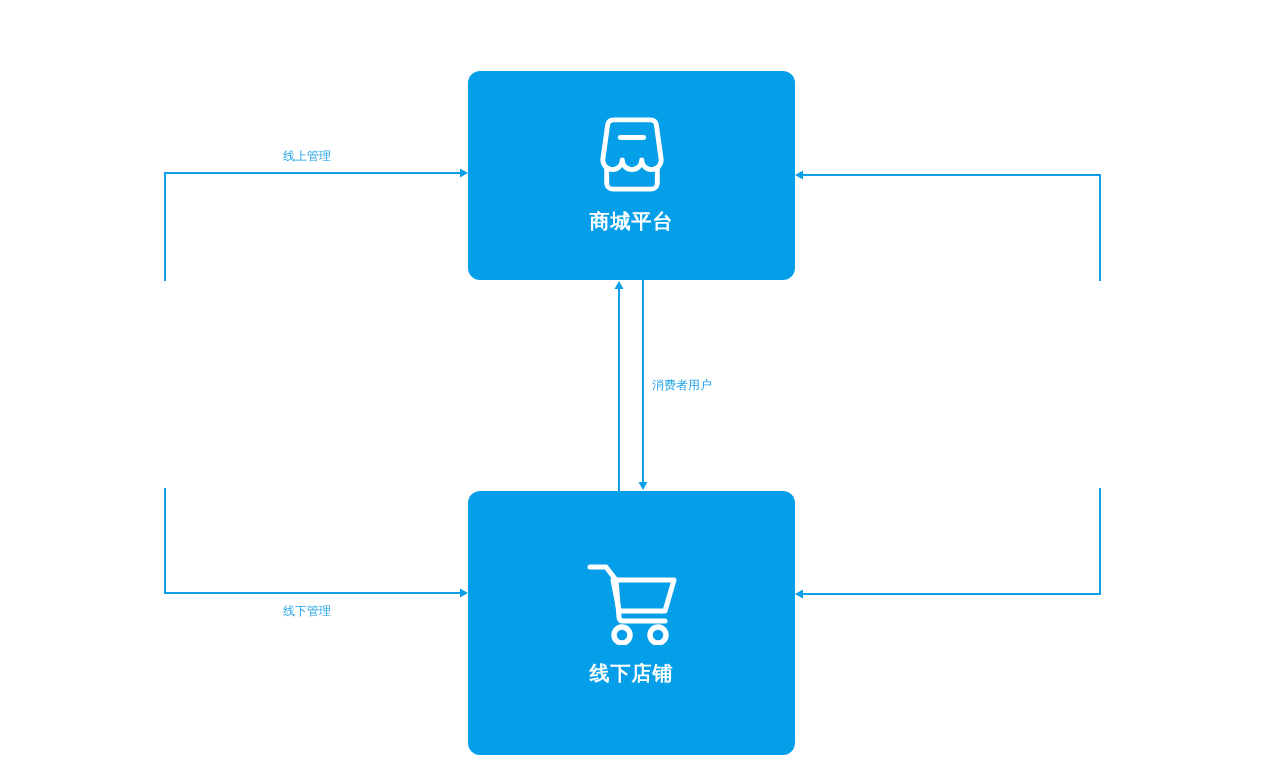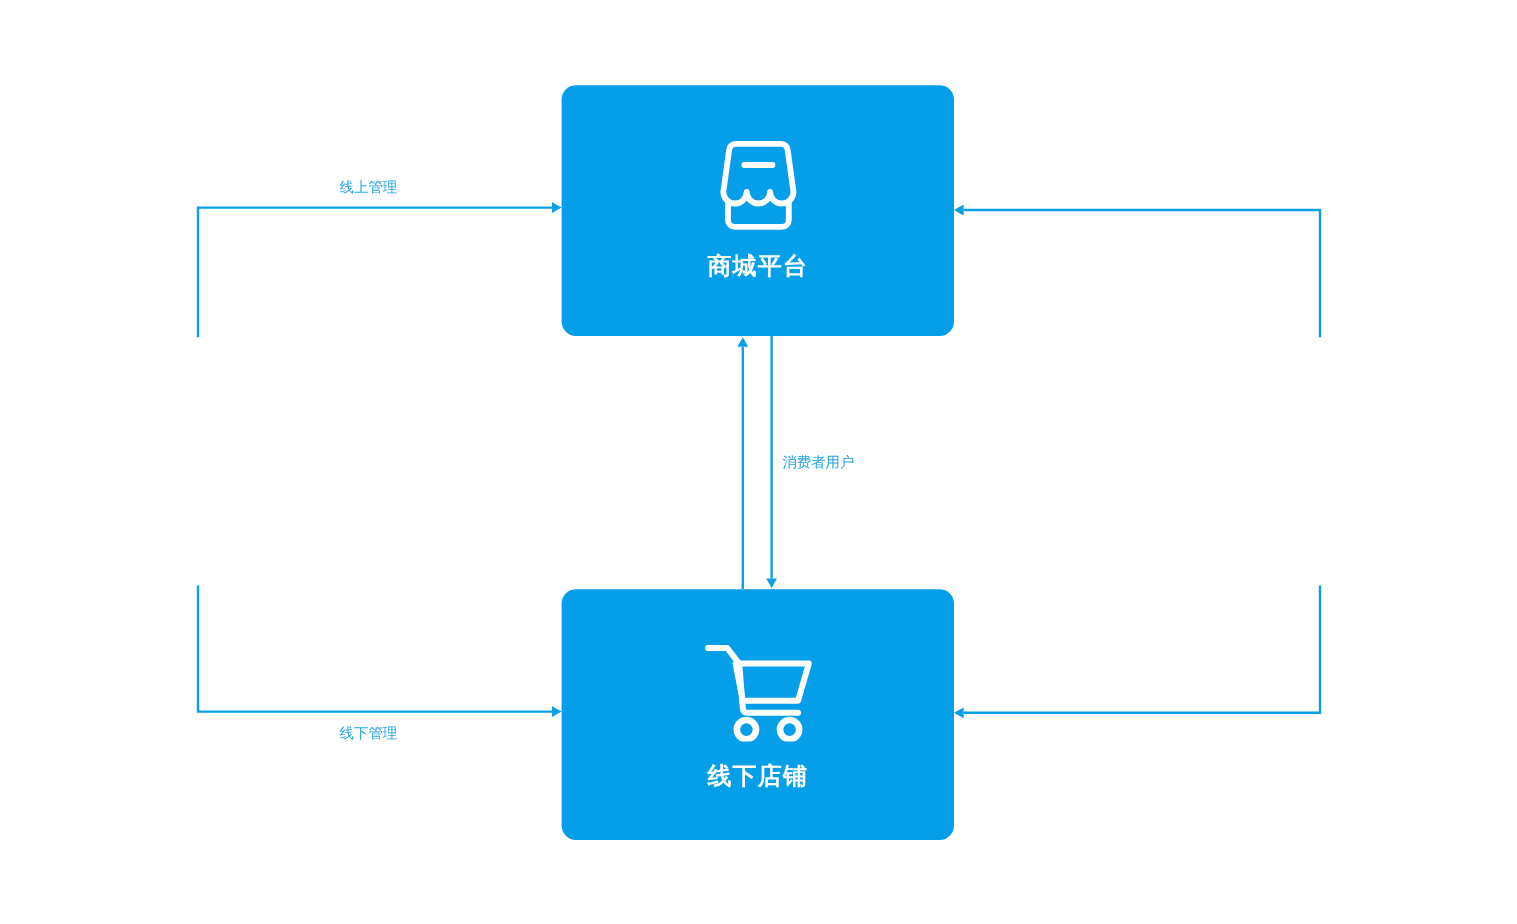--- a/index.html
+++ b/index.html
@@ -37,21 +37,21 @@
     font-size: 20px;
     font-weight: bold;
     letter-spacing: 1px;
     margin-top: 15px;
     color: #ffffff;
     white-space: nowrap;
   }
   #node-mall     { left: 468px; top: 71px;  width: 327px; height: 209px; }
   #node-hq       { left: 0px;   top: 281px; width: 328px; height: 207px; }
   #node-consumer { left: 937px; top: 281px; width: 321px; height: 207px; }
-  #node-offline  { left: 468px; top: 491px; width: 327px; height: 209px; }
+  #node-offline  { left: 468px; top: 491px; width: 327px; height: 264px; }
 
   .edge-label {
     position: absolute;
     font-size: 12px;
     color: var(--edge-label-color, #23A3E6);
     white-space: nowrap;
     line-height: 16px;
   }
   #edge-label-online   { left: 283px; top: 148px; }
   #edge-label-offline  { left: 283px; top: 603px; }

